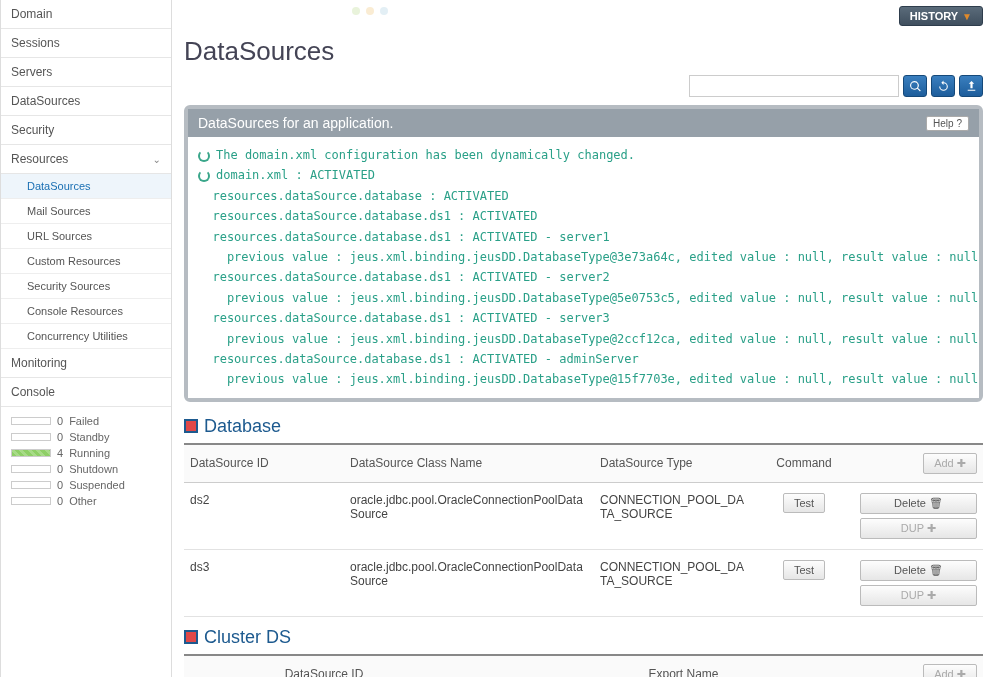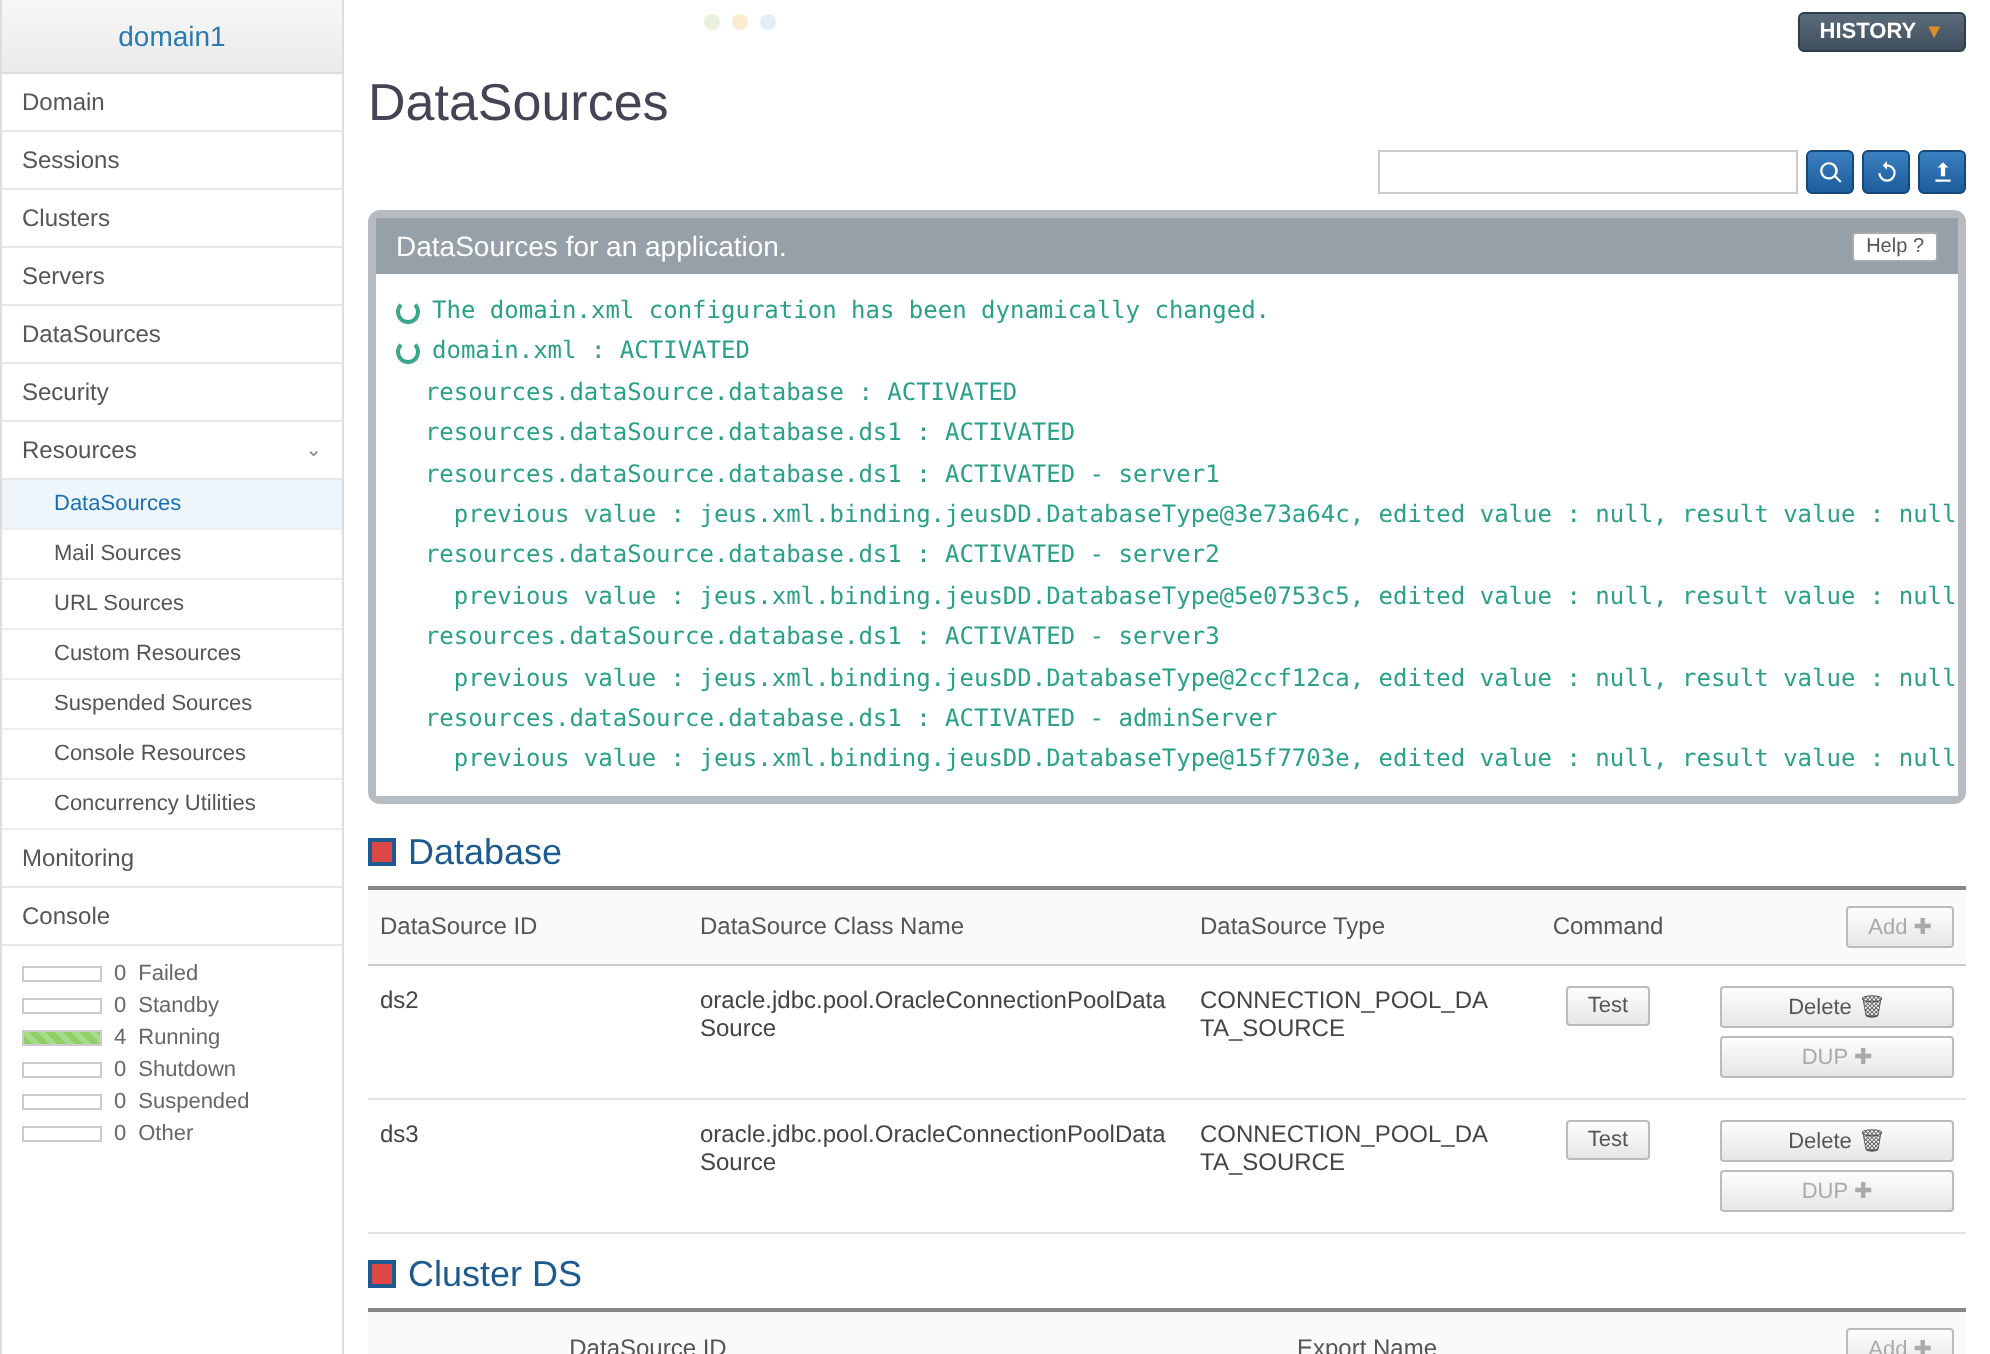--- a/index.html
+++ b/index.html
@@ -43,51 +43,47 @@
 .btn-group { display: flex; gap: 4px; flex-direction: column; }
 .no-results { text-align: center; color: #777; padding: 24px 0; font-size: 14px; }
 .chev-down { color: #e08a2a; font-size: 10px; }
 .widget-ico { width: 18px; height: 12px; border: 1px solid #aaa; border-radius: 2px; background: linear-gradient(#fff,#ddd); }
 </style>
 </head>
 <body>
 
 <div class="container">
   <div class="sidebar">
-    <div class="sidebar-title">domain1</div>
 
     <div class="nav-item">
         <span>Domain</span>
       </div>
     <div class="nav-item">
         <span>Sessions</span>
-      </div>
-    <div class="nav-item">
-        <span>Clusters</span>
       </div>
     <div class="nav-item">
         <span>Servers</span>
       </div>
     <div class="nav-item">
         <span>DataSources</span>
       </div>
     <div class="nav-item">
         <span>Security</span>
       </div>
     <div class="nav-item">
         <span>Resources</span>
         <span class="expand-icon">⌄</span>
       </div>
 
     <div class="sub-nav">
       <div class="sub-item active">DataSources</div>
       <div class="sub-item">Mail Sources</div>
       <div class="sub-item">URL Sources</div>
       <div class="sub-item">Custom Resources</div>
-      <div class="sub-item">Suspended Sources</div>
+      <div class="sub-item">Security Sources</div>
       <div class="sub-item">Console Resources</div>
       <div class="sub-item">Concurrency Utilities</div>
     </div>
 
     <div class="nav-item">
         <span>Monitoring</span>
       </div>
     <div class="nav-item">
         <span>Console</span>
       </div>

